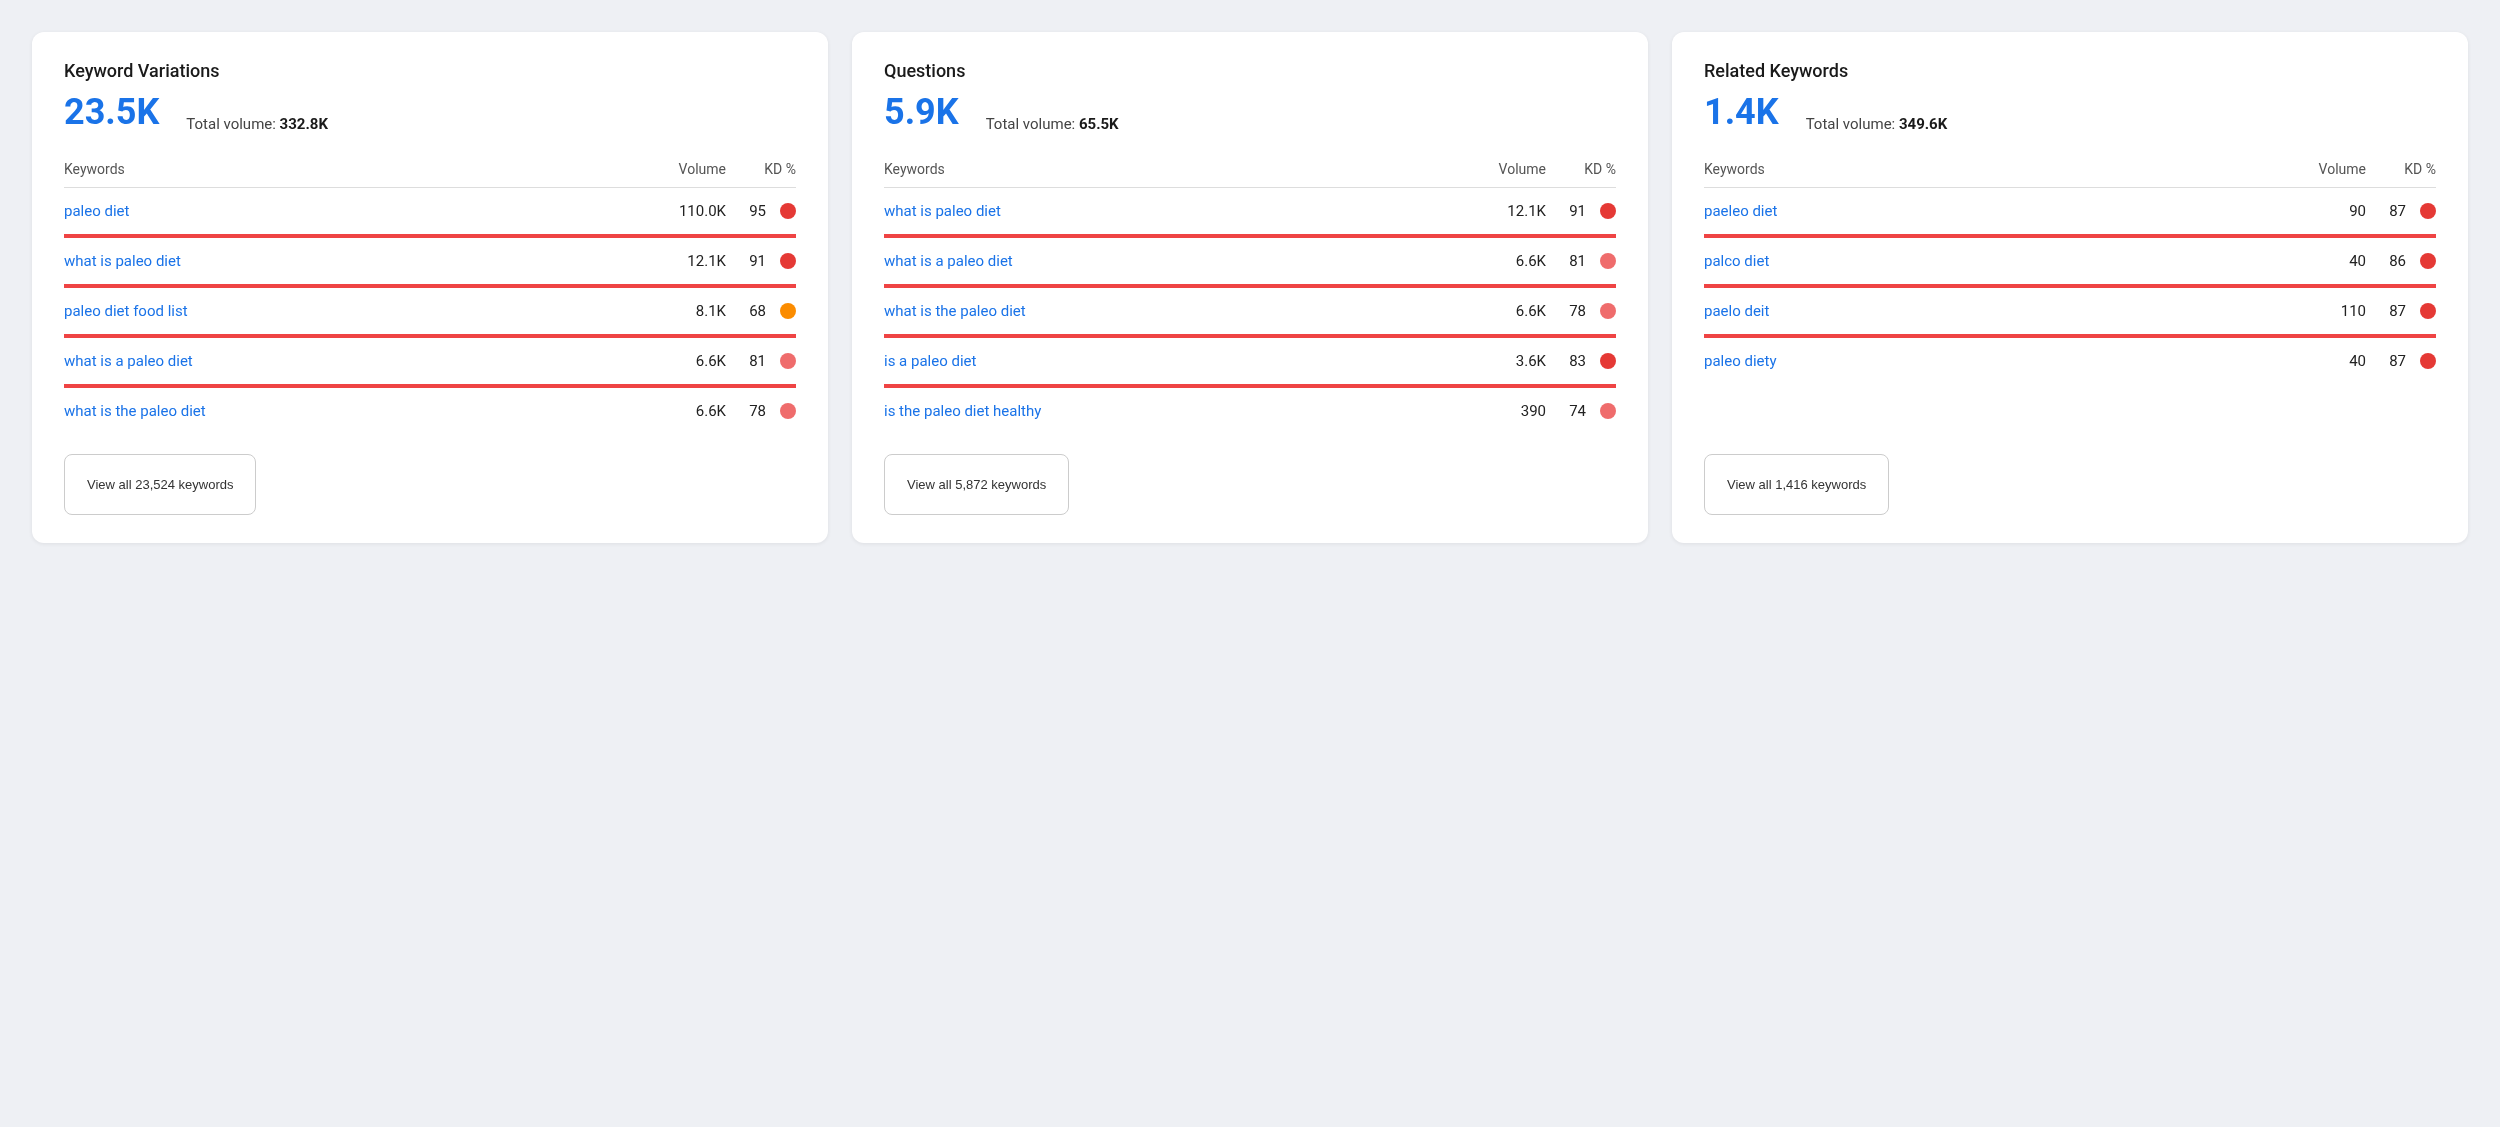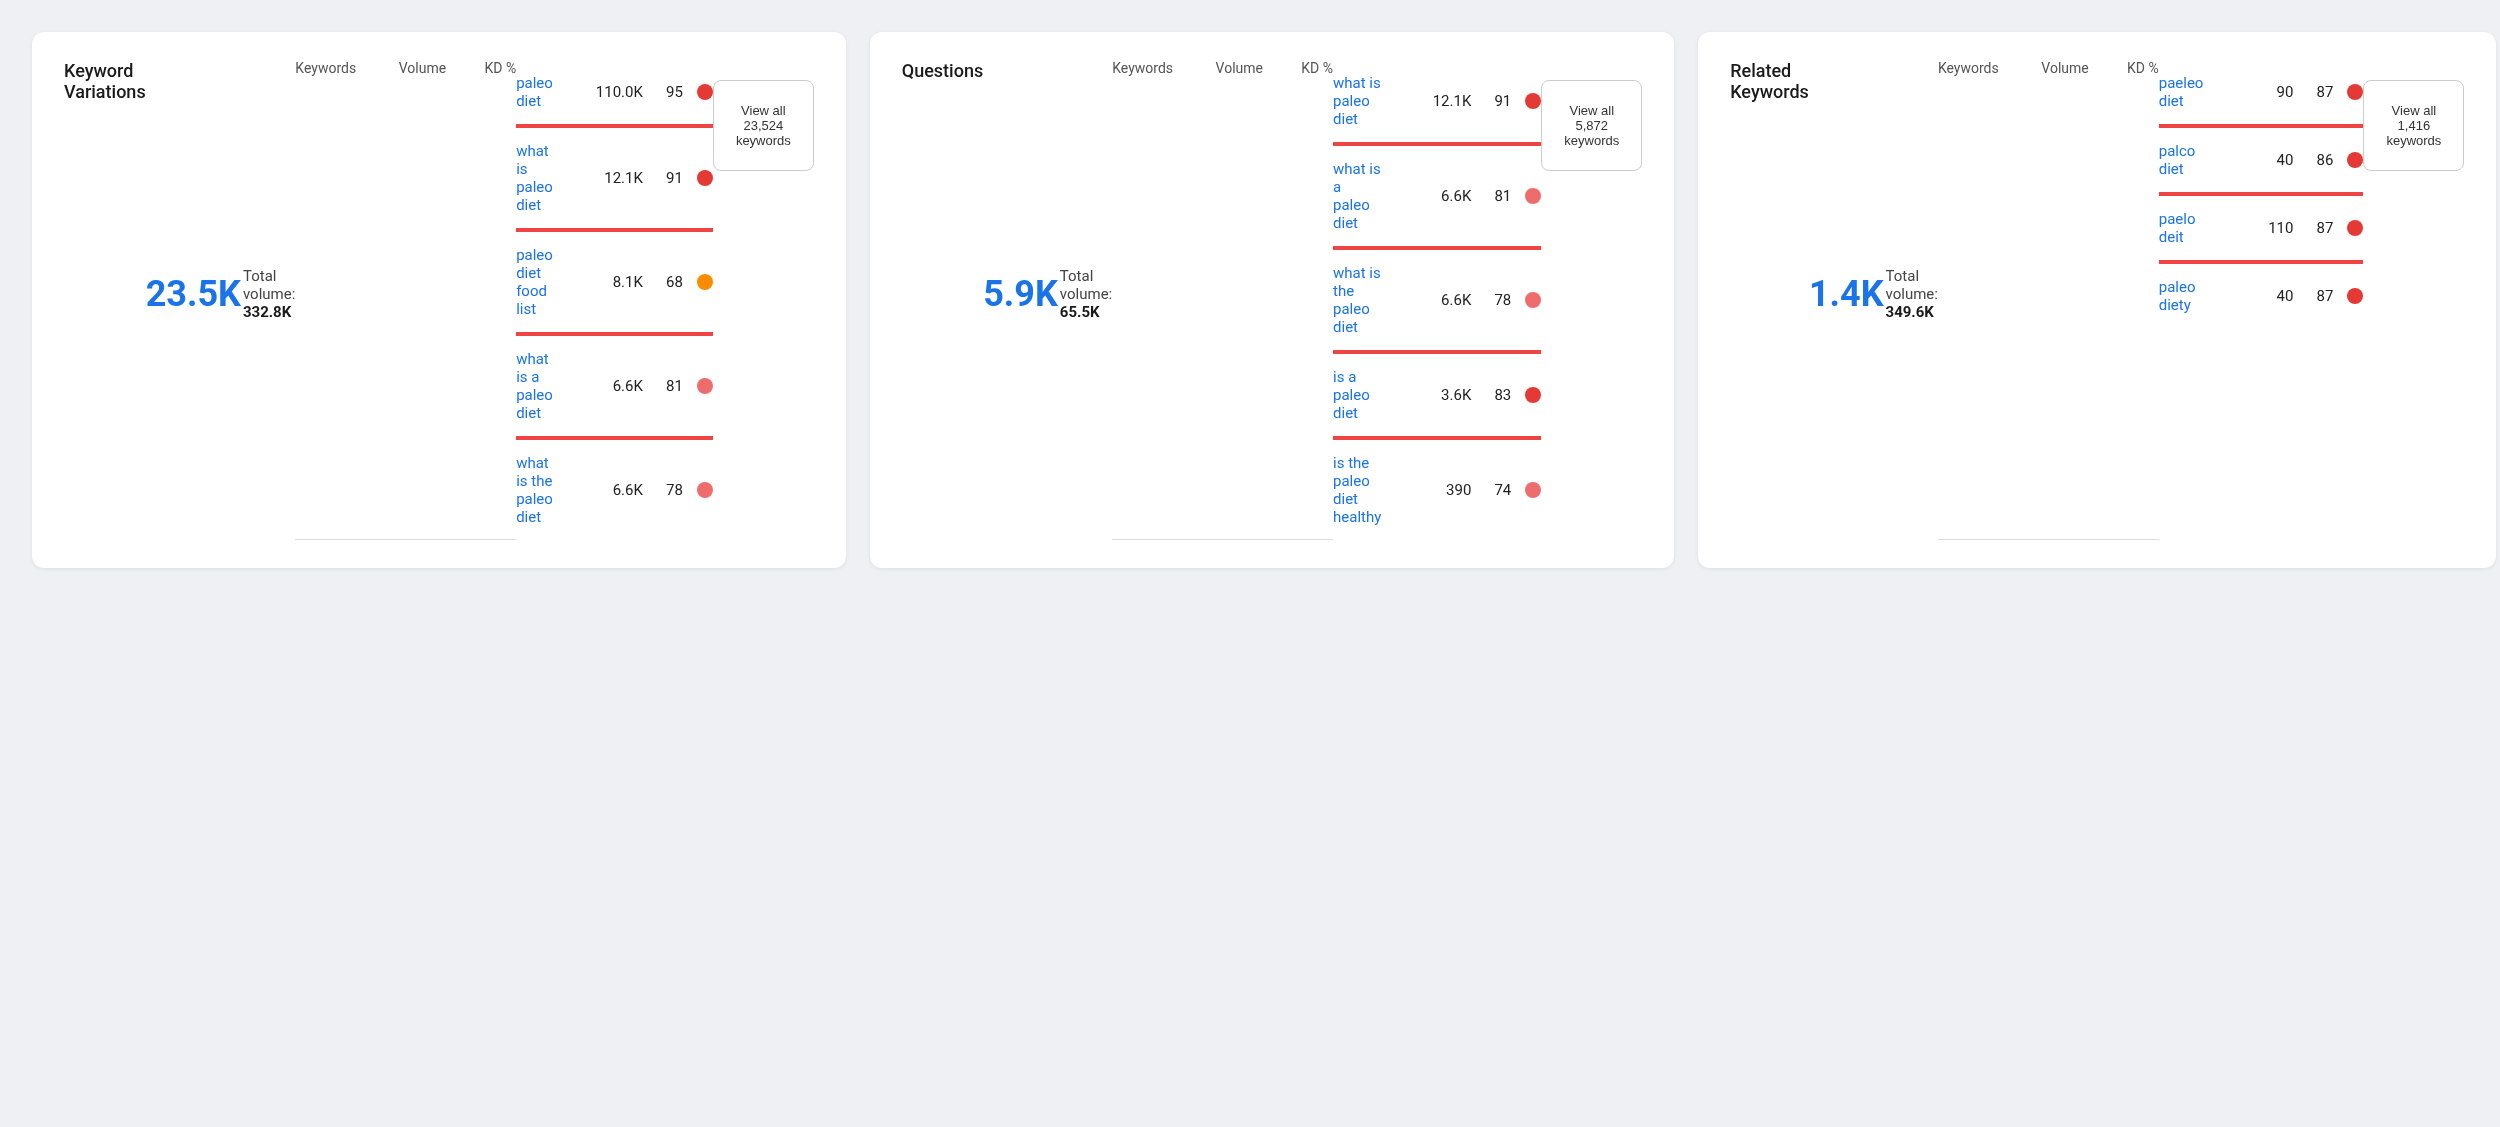--- a/index.html
+++ b/index.html
@@ -17,35 +17,35 @@
       max-width: 2440px;
     }
 
     .card {
       background: #fff;
       border-radius: 12px;
       padding: 28px 32px 28px 32px;
       flex: 1;
       box-shadow: 0 1px 4px rgba(0,0,0,0.07);
       display: flex;
-      flex-direction: row;
+      flex-direction: column;
     }
 
     .card-title {
       font-size: 18px;
       font-weight: 500;
       color: #1a1a1a;
       margin-bottom: 10px;
     }
 
     .card-summary {
       display: flex;
-      align-items: center;
-      gap: 2px;
-      margin-bottom: 12px;
+      align-items: flex-end;
+      gap: 27px;
+      margin-bottom: 28px;
     }
 
     .summary-count {
       font-size: 36px;
       font-weight: 700;
       color: #1a73e8;
     }
 
     .summary-volume {
       font-size: 15px;

